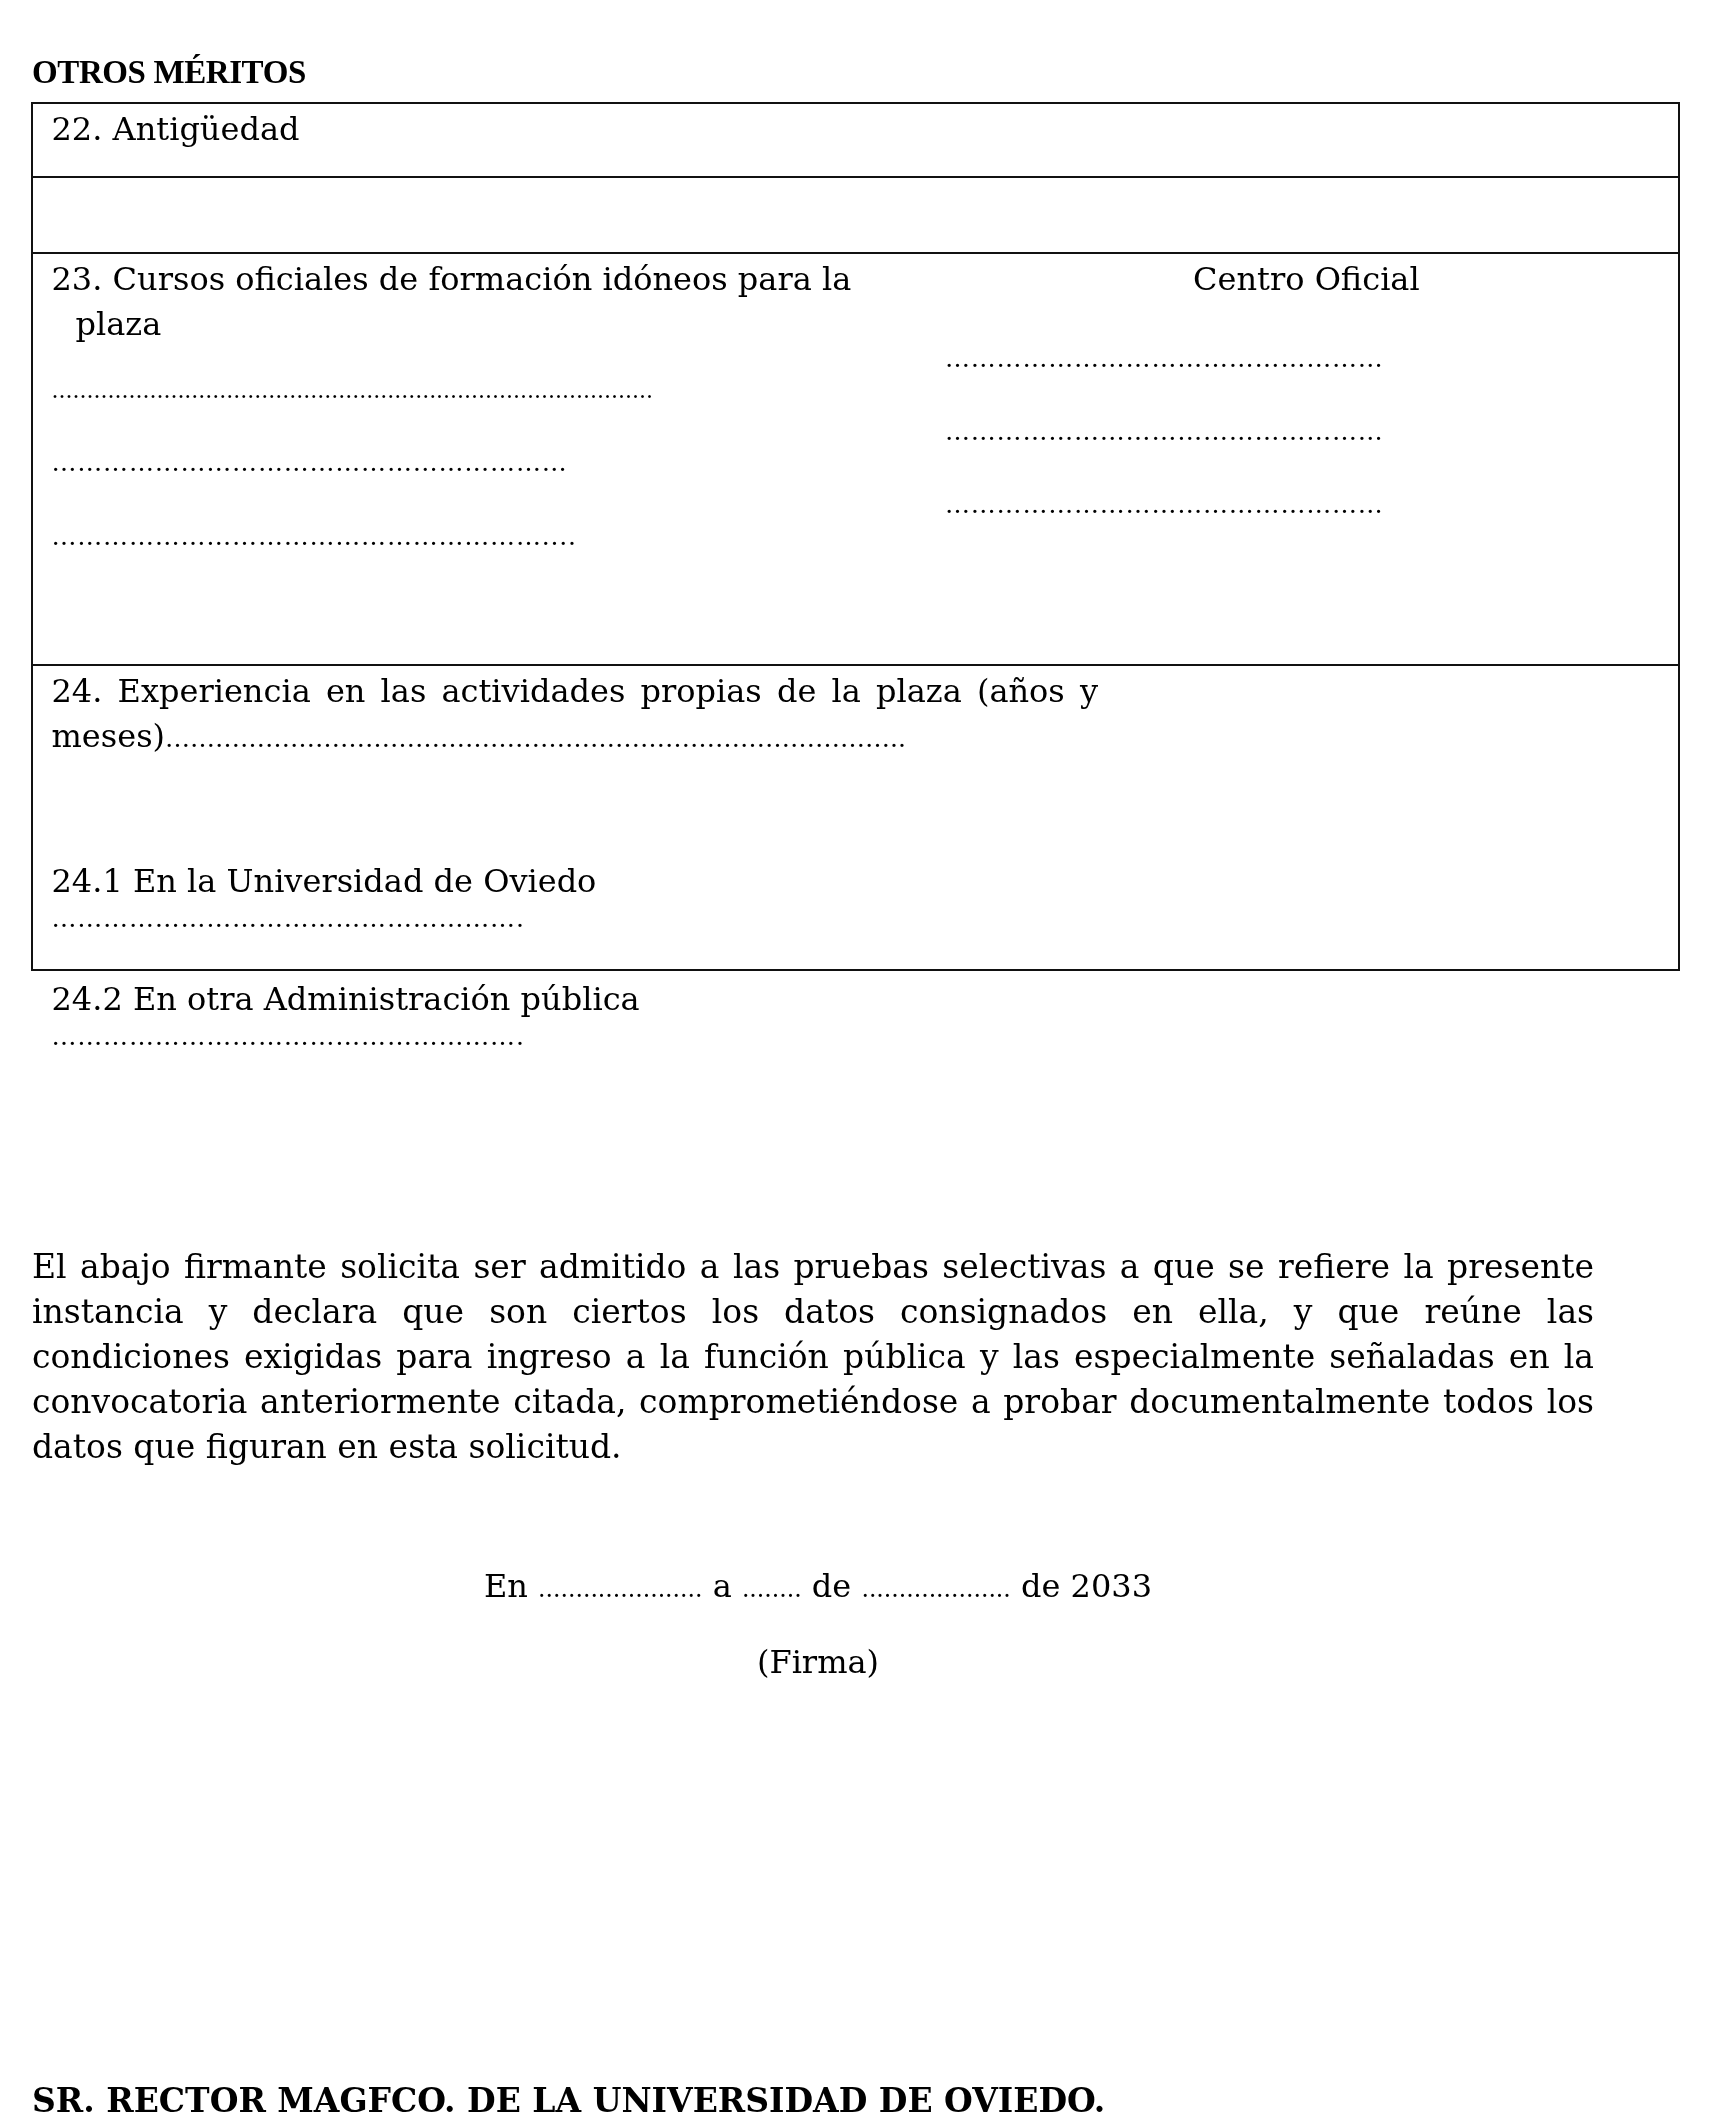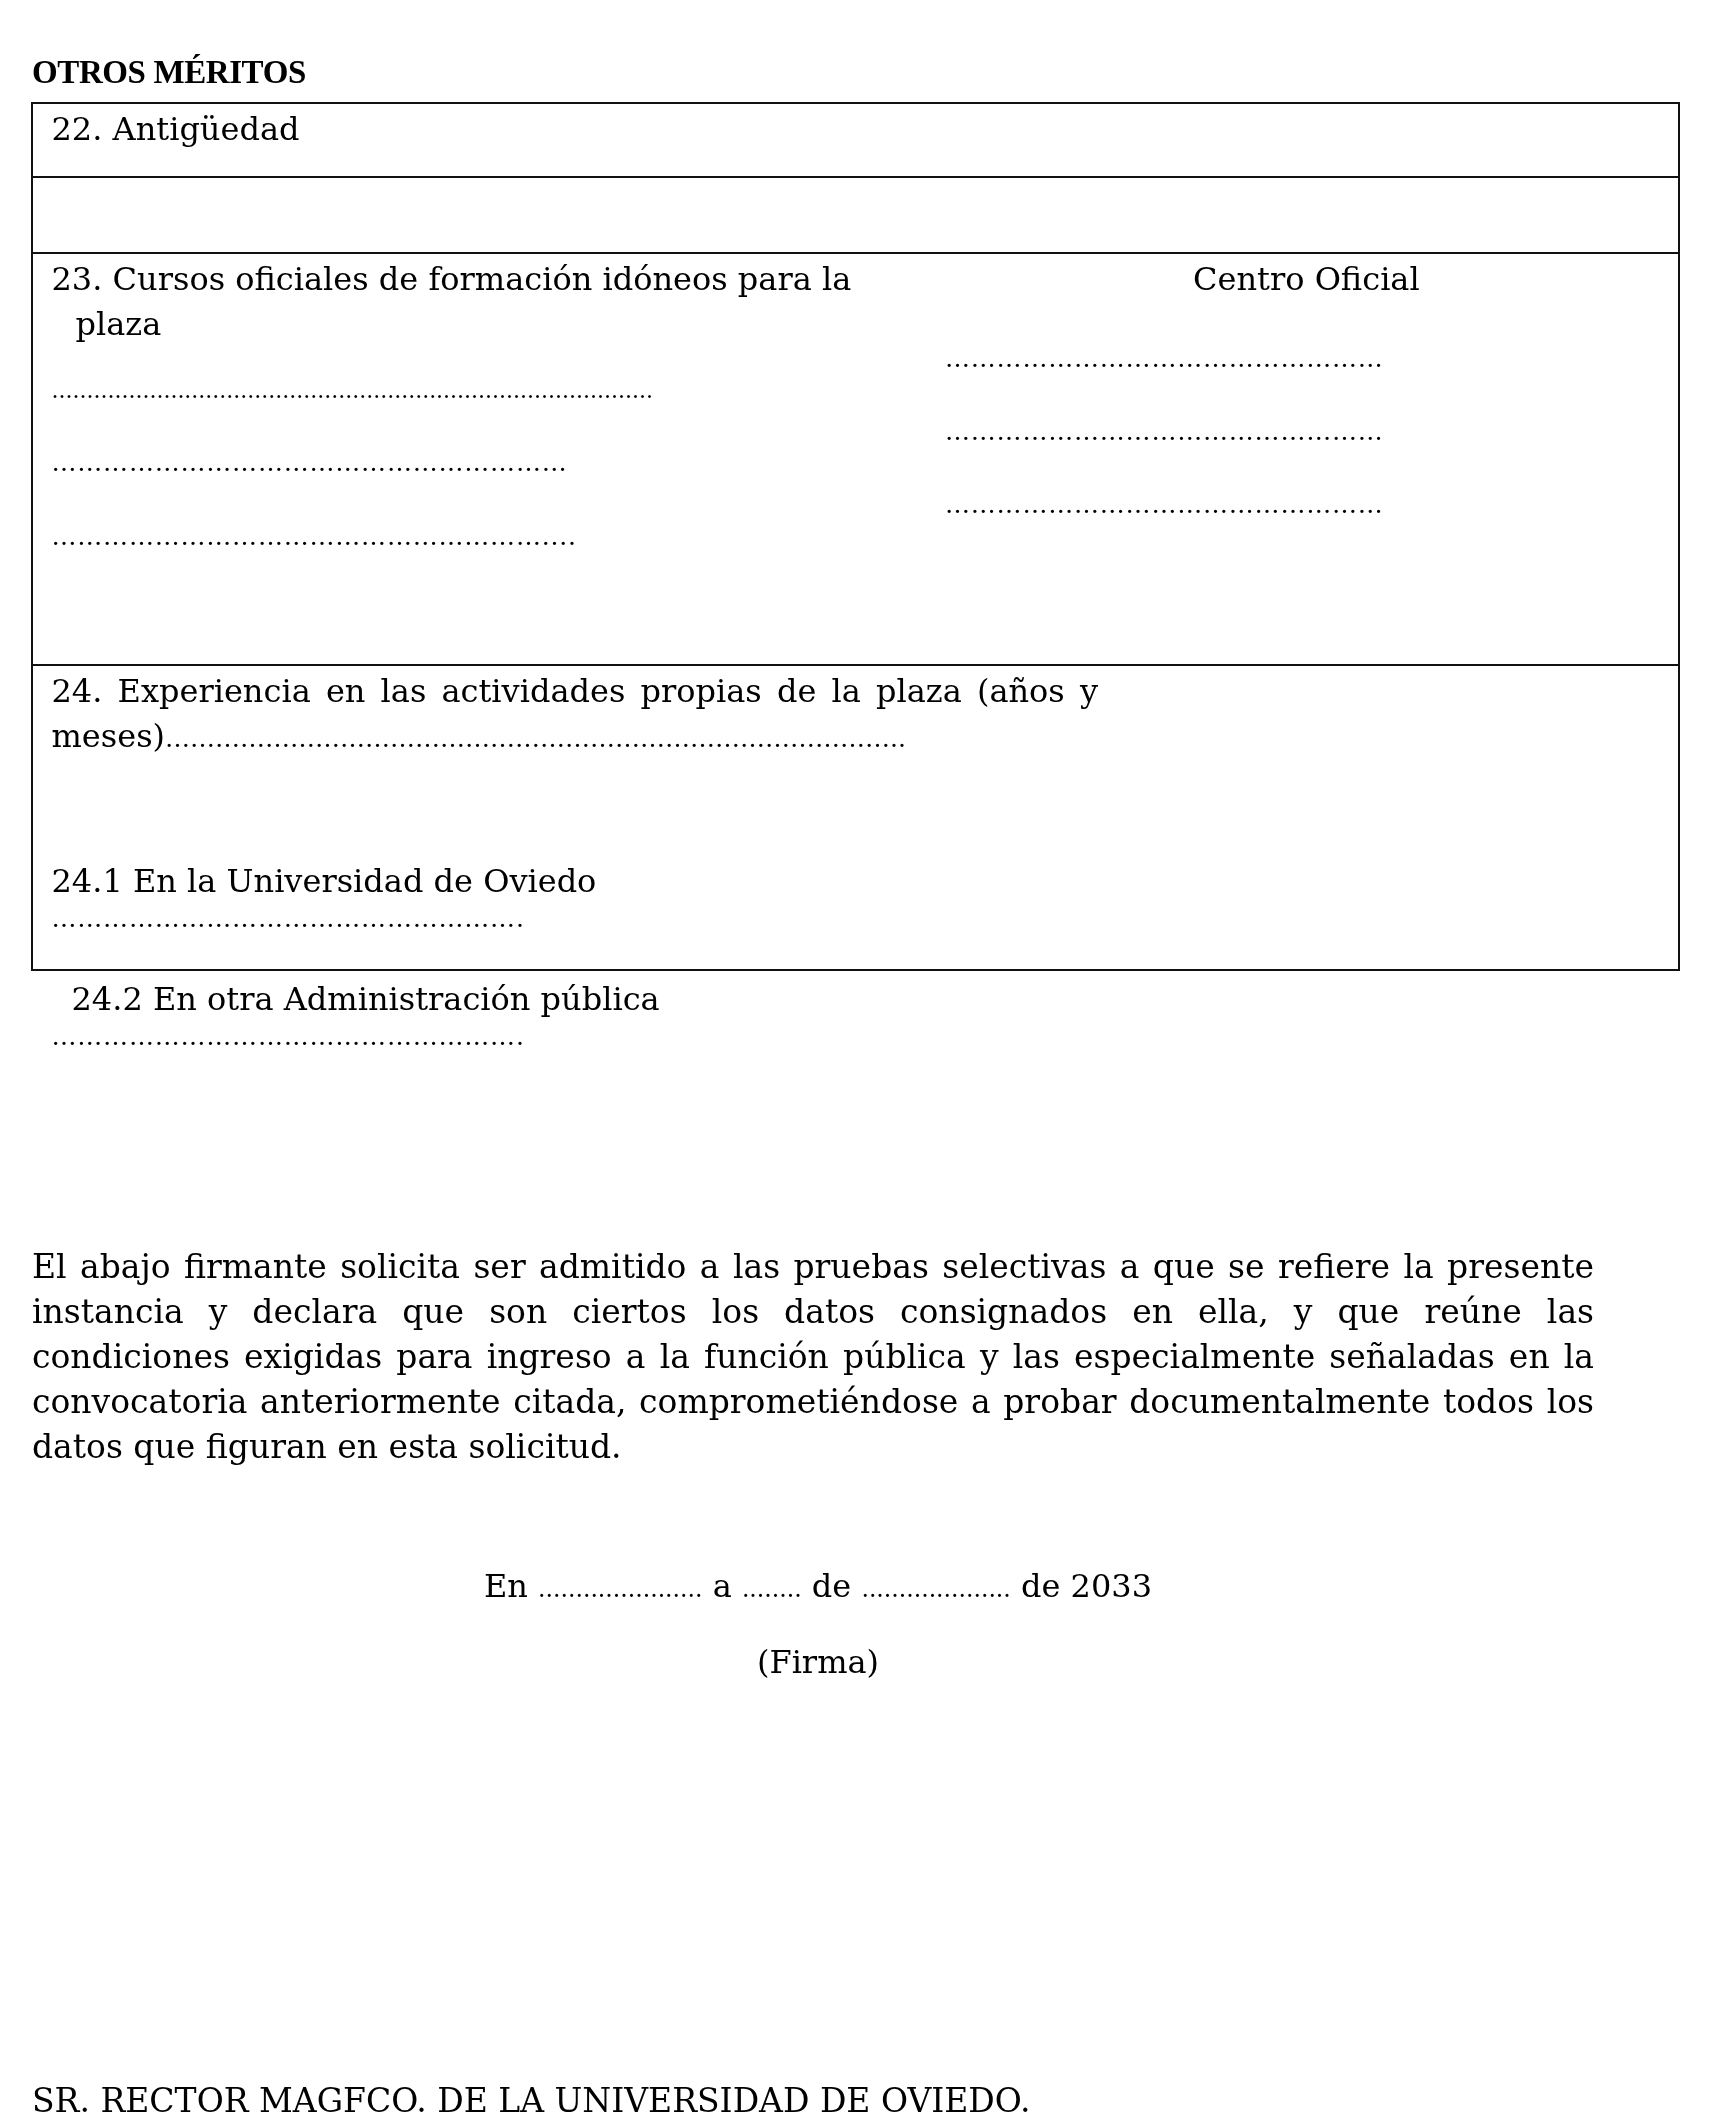--- a/index.html
+++ b/index.html
@@ -20,21 +20,21 @@
     border: 2.5px solid #111; box-sizing: border-box;
   }
   .row-line { position: absolute; left: 0; right: 0; height: 0; border-top: 2.5px solid #111; }
   .cell-text { position: absolute; white-space: nowrap; line-height: 45px; }
   .dots { position: absolute; white-space: nowrap; letter-spacing: 0.8px; font-size: 25px; }
   .para {
     left: 32px; top: 1244px; width: 1562px; font-size: 33px; line-height: 45px;
     text-align: justify; text-align-last: left;
   }
   .center { text-align: center; white-space: nowrap; }
-  .footer { left: 32px; top: 2081px; font-weight: normal; font-size: 33px; white-space: nowrap; text-align: right; }
+  .footer { left: 32px; top: 2081px; font-weight: bold; font-size: 33px; white-space: nowrap; text-align: right; }
 </style>
 </head>
 <body>
 
 <div class="abs heading">OTROS MÉRITOS</div>
 
 <div class="abs table">
 
   <div class="cell-text" style="left:18.5px; top:3.4px;">22. Antigüedad</div>
   <div class="row-line" style="top:72px;"></div>
@@ -56,21 +56,21 @@
   <div class="row-line" style="top:560px;"></div>
 
   <div class="cell-text" style="left:18.5px; top:565px; word-spacing:5px;">24. Experiencia en las actividades propias de la plaza (años y</div>
   <div class="cell-text" style="left:18.5px; top:610px;">
     <span>meses)</span><span style="font-size:25px;">……………………………………………………………………………..</span>
   </div>
 
   <div class="cell-text" style="left:18.5px; top:755px;">24.1 En la Universidad de Oviedo</div>
   <div class="dots" style="left:18.5px; top:800px;">……………………………………………….</div>
 
-  <div class="cell-text" style="left:18.5px; top:873px;margin-left:20px;">24.2 En otra Administración pública</div>
+  <div class="cell-text" style="left:18.5px; top:873px;">24.2 En otra Administración pública</div>
   <div class="dots" style="left:18.5px; top:918px;">……………………………………………….</div>
 </div>
 
 <div class="abs para">El abajo firmante solicita ser admitido a las pruebas selectivas a que se refiere la presente instancia y declara que son ciertos los datos consignados en ella, y que reúne las condiciones exigidas para ingreso a la función pública y las especialmente señaladas en la convocatoria anteriormente citada, comprometiéndose a probar documentalmente todos los datos que figuran en esta solicitud.</div>
 
 <div class="abs center" style="left:0; width:1636px; top:1567px;">
   <span>En</span>
   <span style="font-size:23.5px;">......................</span>
   <span>a</span>
   <span style="font-size:23.5px;">........</span>

